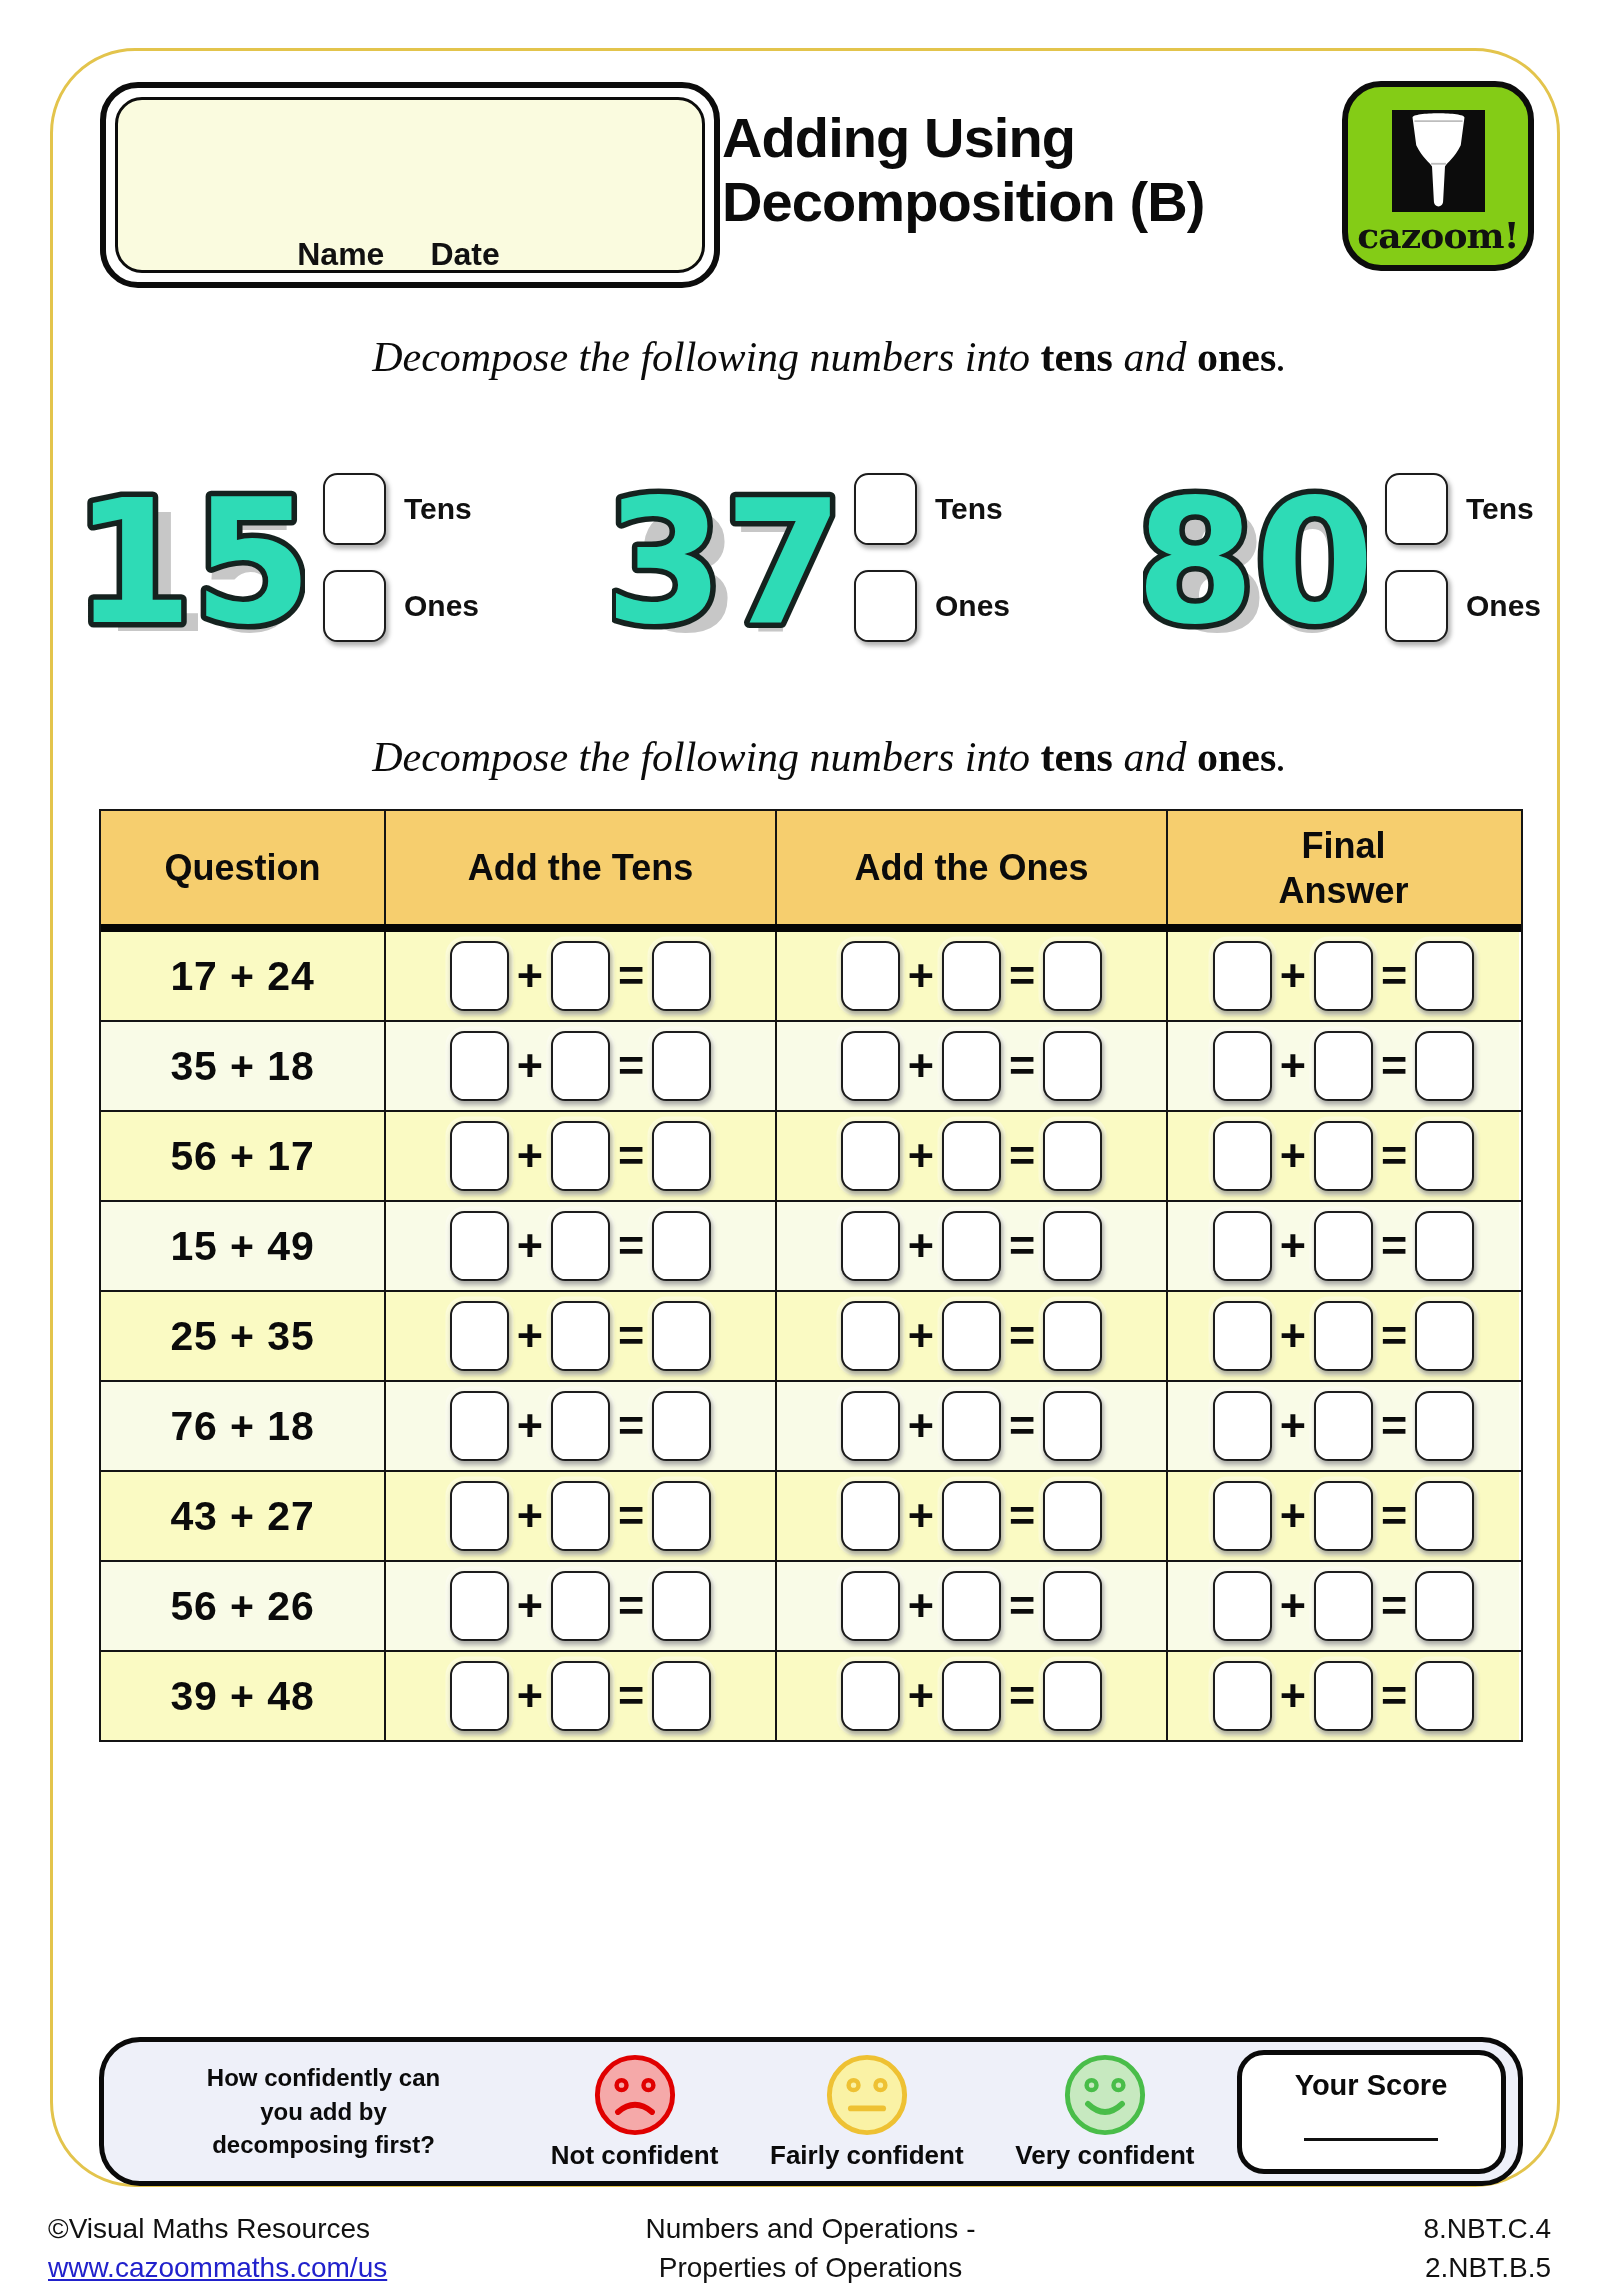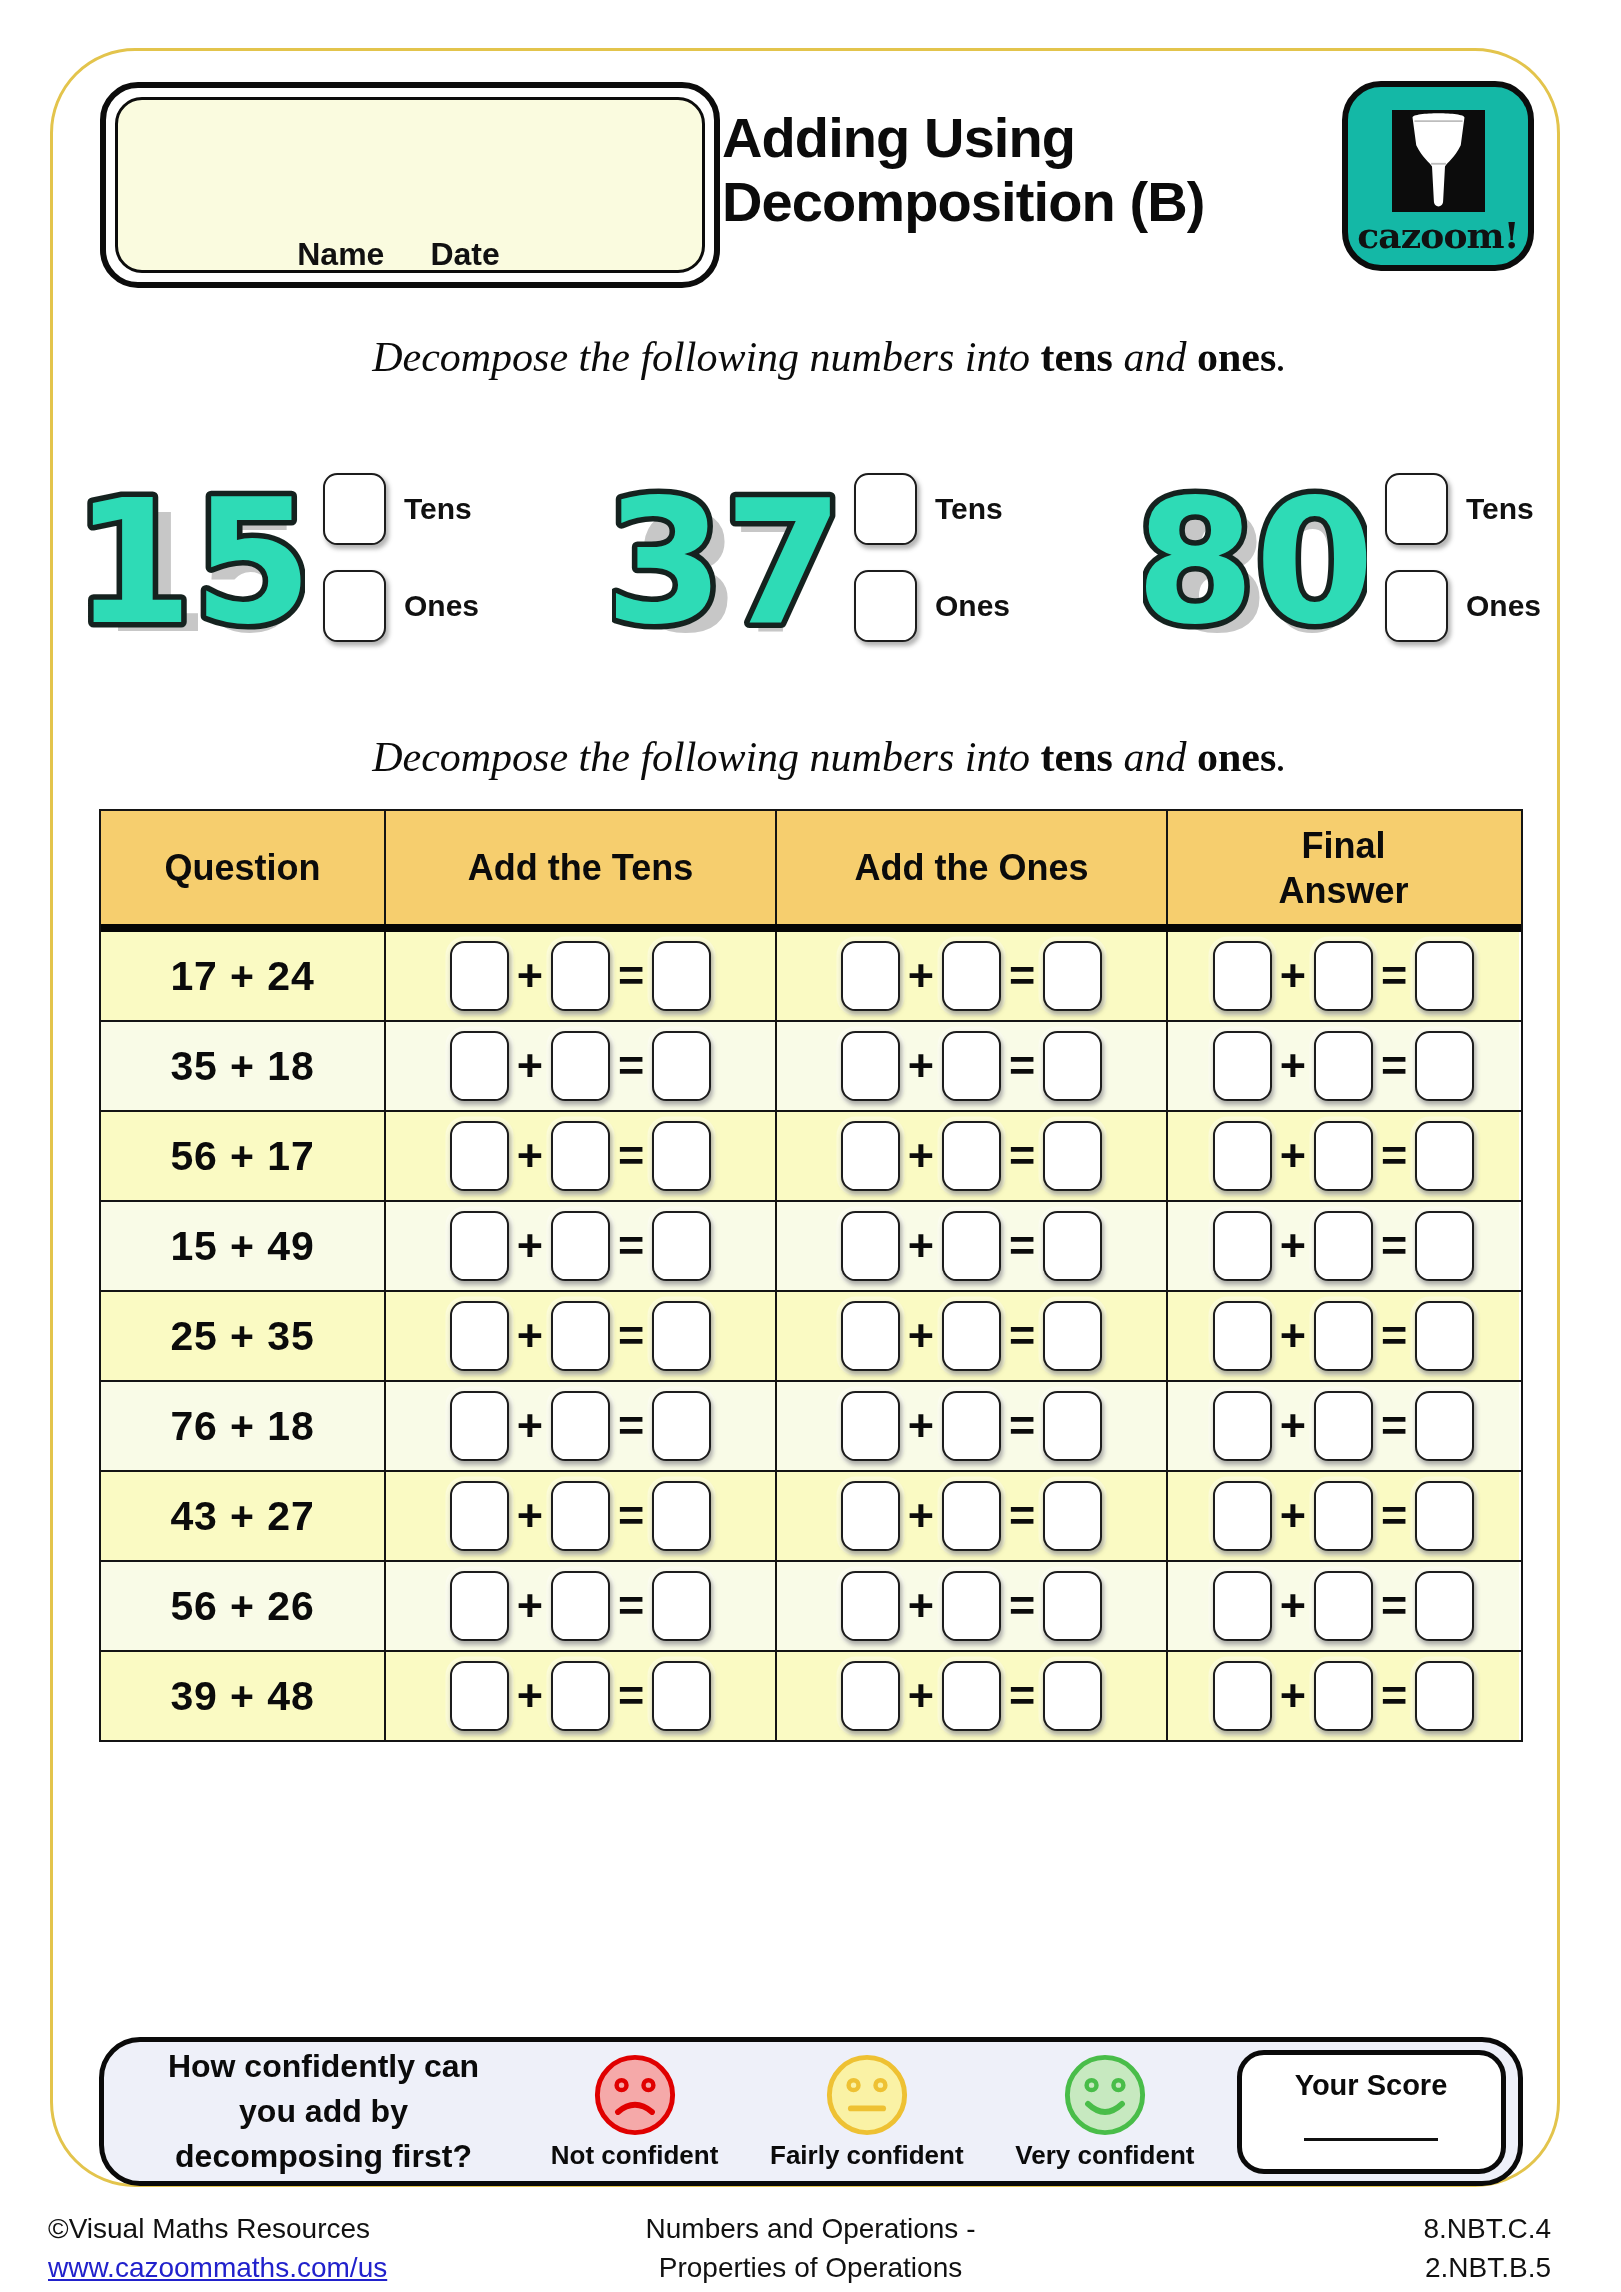--- a/index.html
+++ b/index.html
@@ -29,21 +29,21 @@
   .nb-line{flex:1;border-bottom:2.7px solid #111;height:27px;}
   
   .title{
     position:absolute;left:722px;top:106px;width:591px;
     font-size:56px;font-weight:800;line-height:1.14;letter-spacing:-0.9px;
     white-space:pre-line;color:#0b0b0b;
   }
   
   .logo{
     position:absolute;left:1342px;top:81px;width:192px;height:190px;
-    border:6.3px solid #0c0c0c;border-radius:39px;background:#14b8a6;box-sizing:border-box;
+    border:6.3px solid #0c0c0c;border-radius:39px;background:#84cc16;box-sizing:border-box;
     display:flex;flex-direction:column;align-items:center;justify-content:flex-start;
   }
   .logo-square{width:93px;height:102px;background:#0c0c0c;margin-top:23px;display:flex;align-items:center;justify-content:center;}
   .logo-text{font-family:"DejaVu Serif","Liberation Serif",serif;font-weight:bold;font-size:36px;letter-spacing:-0.9px;margin-top:1.8px;}
   
   .instruction{
     position:absolute;left:0;width:1621px;text-align:center;margin:0;
     font-family:"Liberation Serif",serif;font-style:italic;font-size:42px;color:#0b0b0b;padding-left:19px;
   }
   .instruction b{font-style:normal;font-weight:bold;}
@@ -98,21 +98,21 @@
     box-shadow:1.8px 3.6px 4.5px rgba(95,95,95,.5), 0 0 0 4.5px rgba(255,255,255,.35);
   }
   .op{font-weight:bold;font-size:45px;margin:0 8px;color:#0b0b0b;}
   
   .confidence{
     position:absolute;left:99px;top:2037px;width:1424px;height:149px;
     background:var(--confidence_bg,#eef0f9);border:5.4px solid #0a0a0a;border-radius:41px;
     box-sizing:border-box;display:flex;align-items:center;padding:0 12.5px 0 27px;
   }
   .conf-prompt{
-    width:385px;text-align:center;font-weight:bold;font-size:32px;line-height:1.4;
+    width:385px;text-align:center;font-weight:bold;font-size:24px;line-height:1.4;
     white-space:pre-line;color:#0b0b0b;
   }
   .conf-options{flex:1;display:flex;justify-content:space-around;align-items:flex-end;padding:0 9px;}
   .conf-option{display:flex;flex-direction:column;align-items:center;gap:1.8px;}
   .conf-label{font-weight:bold;font-size:26px;white-space:nowrap;color:#0b0b0b;}
   .face{display:block;}
   .face .head{stroke-width:5.5px;}
   .face .eye{fill:none;stroke-width:5px;}
   .face .mouth{fill:none;stroke-width:6.5px;stroke-linecap:round;}
   .face-sad .head{fill:var(--face_red_fill,#f5a9a9);stroke:var(--face_red_stroke,#e00000);}

